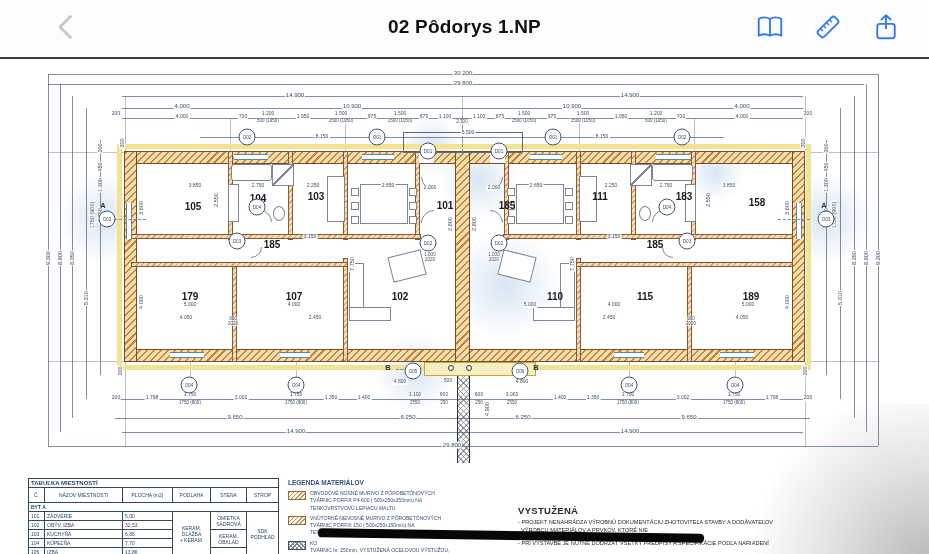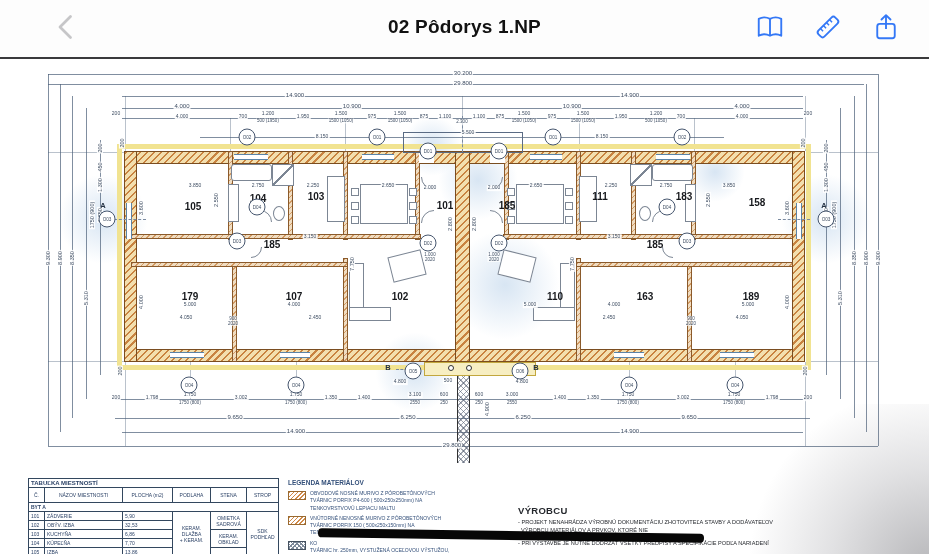--- a/index.html
+++ b/index.html
@@ -341,21 +341,21 @@
 TENKOVRSTVOVÚ LEPIACU MALTU</span>
     </div>
     <div class="lg-item">
       <span class="sw cross"></span>
       <span class="lg-text">KO
 TVÁRNIC hr. 250mm, VYSTUŽENÁ OCEĽOVOU VÝSTUŽOU,</span>
     </div>
   </div>
 
   <div class="notes">
-    <div class="nt-title">VÝROBCU</div>
+    <div class="nt-title">VYSTUŽENÁ</div>
     <div class="nt-line">- PROJEKT NENAHRÁDZA VÝROBNÚ DOKUMENTÁCIU ZHOTOVITEĽA STAVBY A DODÁVATEĽOV</div>
     <div class="nt-line gap">- PRI VÝSTAVBE JE NUTNÉ DODRŽAŤ VŠETKY PREDPISY A ŠPECIFIKÁCIE PODĽA NARIADENÍ</div>
     <div class="nt-line" style="margin-top:1px;margin-left:3px;">VÝROBCU MATERIÁLOV A PRVKOV, KTORÉ NIE</div>
   </div>
 
   <div class="redact"></div>
   <div class="shadow"></div>
 <span class="lab dim" style="left: 463px; top: 73px;">30.200</span>
     <span class="lab dim" style="left: 463px; top: 83px;">29.800</span>
     <span class="lab dim" style="left: 295px; top: 95px;">14.900</span>
@@ -460,21 +460,21 @@
     <span class="lab room" style="left: 507px; top: 206px;">185</span>
     <span class="lab room" style="left: 600px; top: 197px;">111</span>
     <span class="lab room" style="left: 684px; top: 197px;">183</span>
     <span class="lab room" style="left: 757px; top: 203px;">158</span>
     <span class="lab room" style="left: 272px; top: 245px;">185</span>
     <span class="lab room" style="left: 655px; top: 245px;">185</span>
     <span class="lab room" style="left: 190px; top: 297px;">179</span>
     <span class="lab room" style="left: 294px; top: 297px;">107</span>
     <span class="lab room" style="left: 400px; top: 297px;">102</span>
     <span class="lab room" style="left: 540px; top: 297px; margin-left: 15px;">110</span>
-    <span class="lab room" style="left: 645px; top: 297px;">163</span>
+    <span class="lab room" style="left: 645px; top: 297px;">115</span>
     <span class="lab room" style="left: 751px; top: 297px;">189</span>
     <span class="lab dim sm" style="left: 195px; top: 186px;">3.850</span>
     <span class="lab dim sm" style="left: 258px; top: 186px;">2.750</span>
     <span class="lab dim sm" style="left: 313px; top: 186px;">2.250</span>
     <span class="lab dim sm" style="left: 388px; top: 186px;">2.650</span>
     <span class="lab dim sm" style="left: 430px; top: 188px;">2.000</span>
     <span class="lab dim sm" style="left: 494px; top: 188px;">2.000</span>
     <span class="lab dim sm" style="left: 536px; top: 186px;">2.650</span>
     <span class="lab dim sm" style="left: 611px; top: 186px;">2.250</span>
     <span class="lab dim sm" style="left: 666px; top: 186px;">2.750</span>

